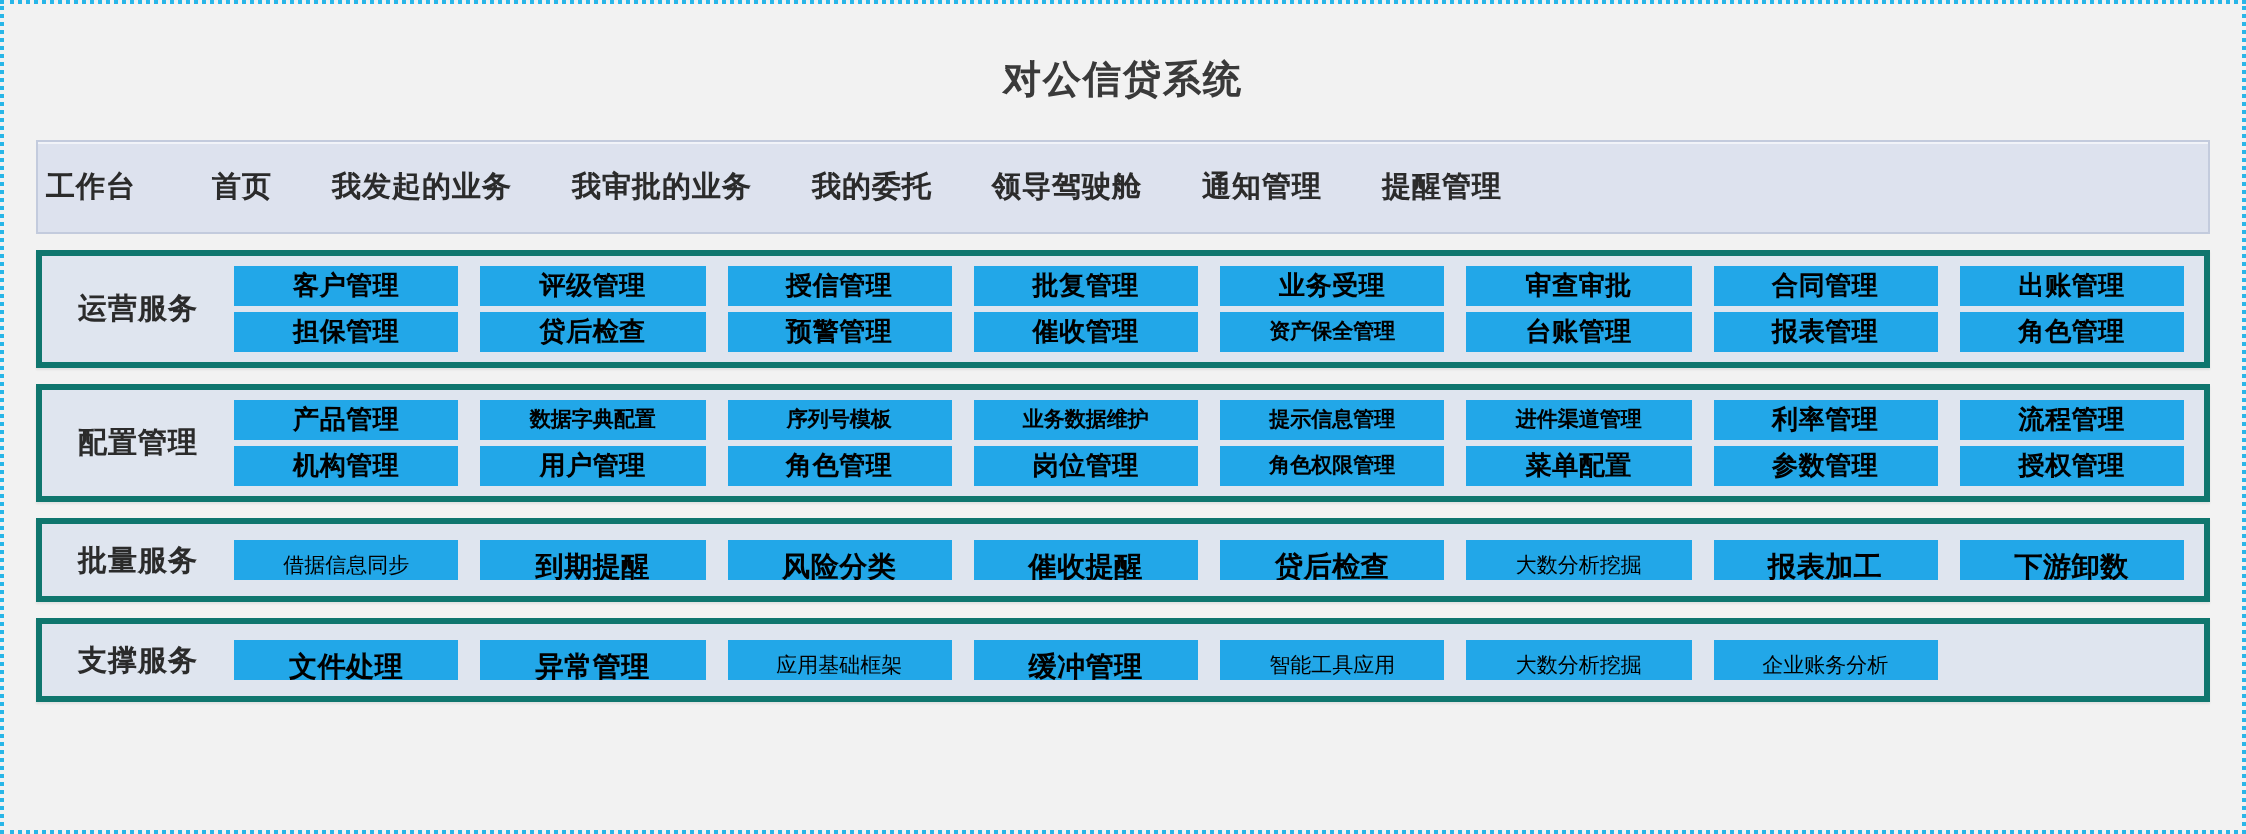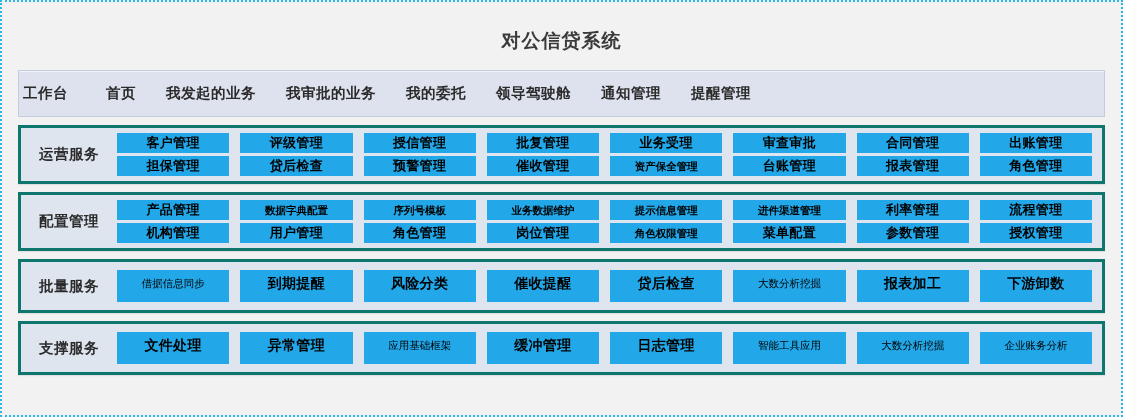--- a/index.html
+++ b/index.html
@@ -90,21 +90,21 @@
     letter-spacing: 0.3px;
     line-height: 20px;
     height: 20px;
     box-sizing: border-box;
     cursor: pointer;
     white-space: nowrap;
     overflow: hidden;
     user-select: none;
   }
   .btn.small { font-size: 10.5px; font-weight: bold; letter-spacing: 0; }
-  .btn.tall  { height: 32px; line-height: 26px; font-size: 14px; }
+  .btn.tall  { height: 20px; line-height: 26px; font-size: 14px; }
   .btn.tall.small { font-size: 10.5px; font-weight: normal; }
   .section.single { padding-top: 8px; padding-bottom: 8px; }
 </style>
 </head>
 <body>
 
 <div id="screen">
 
   <div class="app-title">对公信贷系统</div>
 
@@ -177,21 +177,20 @@
           <div class="btn tall">下游卸数</div>
         </div>
       </div>
       <div class="section single">
         <div class="section-label">支撑服务</div>
         <div class="grid">
           <div class="btn tall">文件处理</div>
           <div class="btn tall">异常管理</div>
           <div class="btn small tall">应用基础框架</div>
           <div class="btn tall">缓冲管理</div>
-          <div class="btn tall">日志管理</div>
           <div class="btn small tall">智能工具应用</div>
           <div class="btn small tall">大数分析挖掘</div>
           <div class="btn small tall">企业账务分析</div>
         </div>
       </div>
     </div>
 
 </div>
 
 </body></html>

